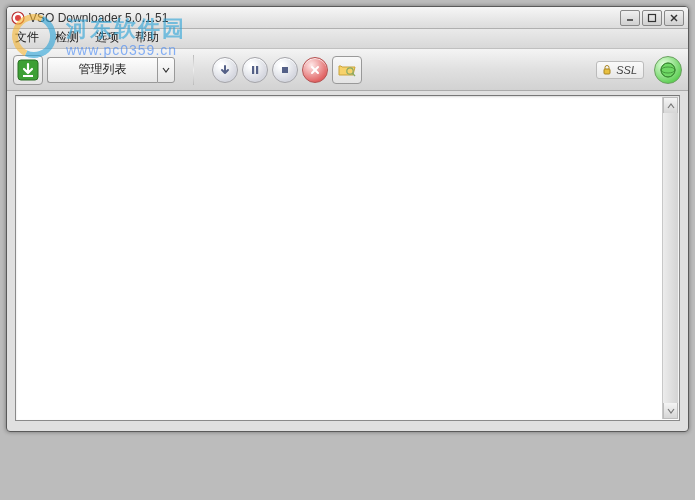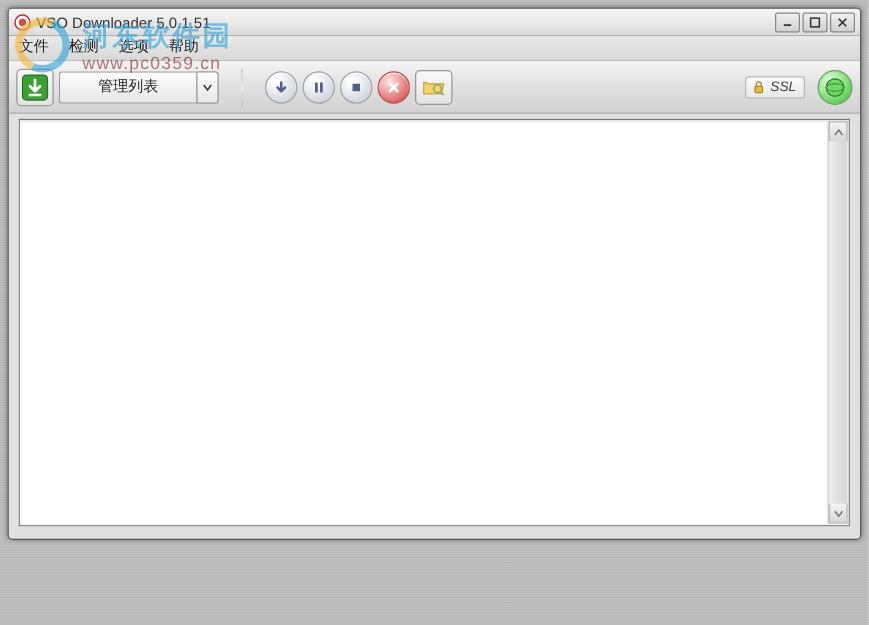--- a/index.html
+++ b/index.html
@@ -40,21 +40,21 @@
   left: 58px; top: 6px;
   font-size: 22px;
   font-weight: bold;
   color: #2aa3d8;
   letter-spacing: 2px;
 }
 .watermark .wm-url {
   position: absolute;
   left: 58px; top: 34px;
   font-size: 14px;
-  color: #7f1d1d;
+  color: #3b82f6;
   letter-spacing: 1px;
   text-align: center;
 }
 
 
 .window {
   position: absolute;
   left: 6px; top: 6px;
   width: 683px; height: 426px;
   border: 1px solid #5a5a5a;

